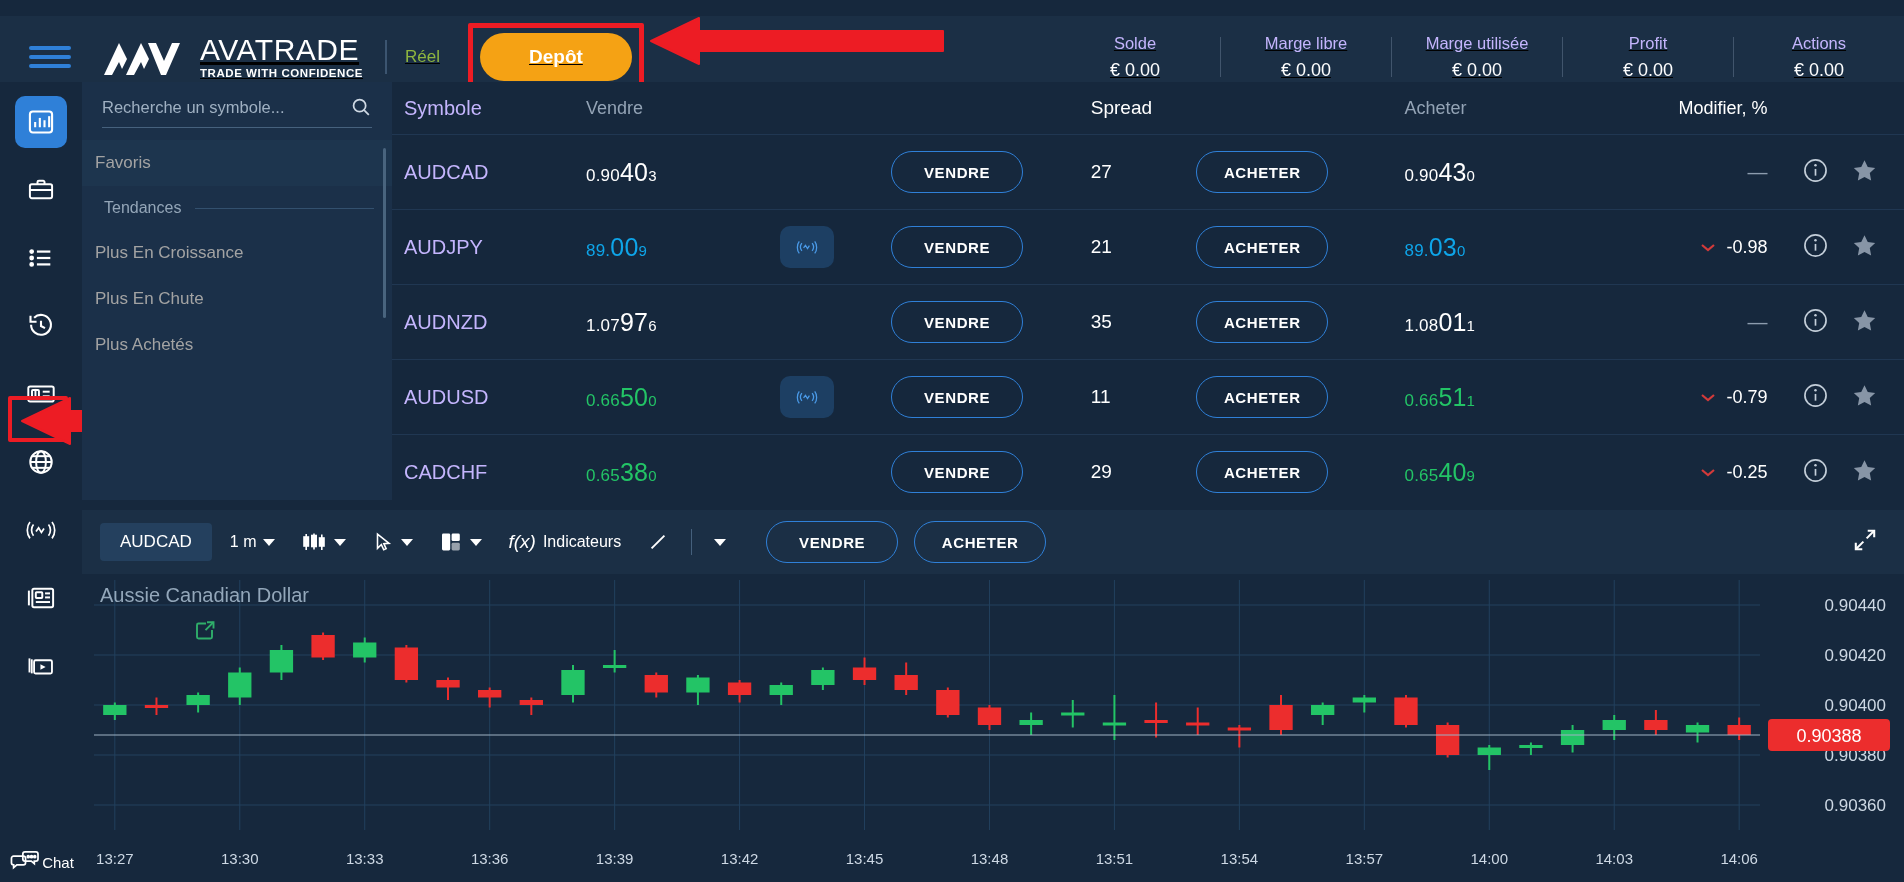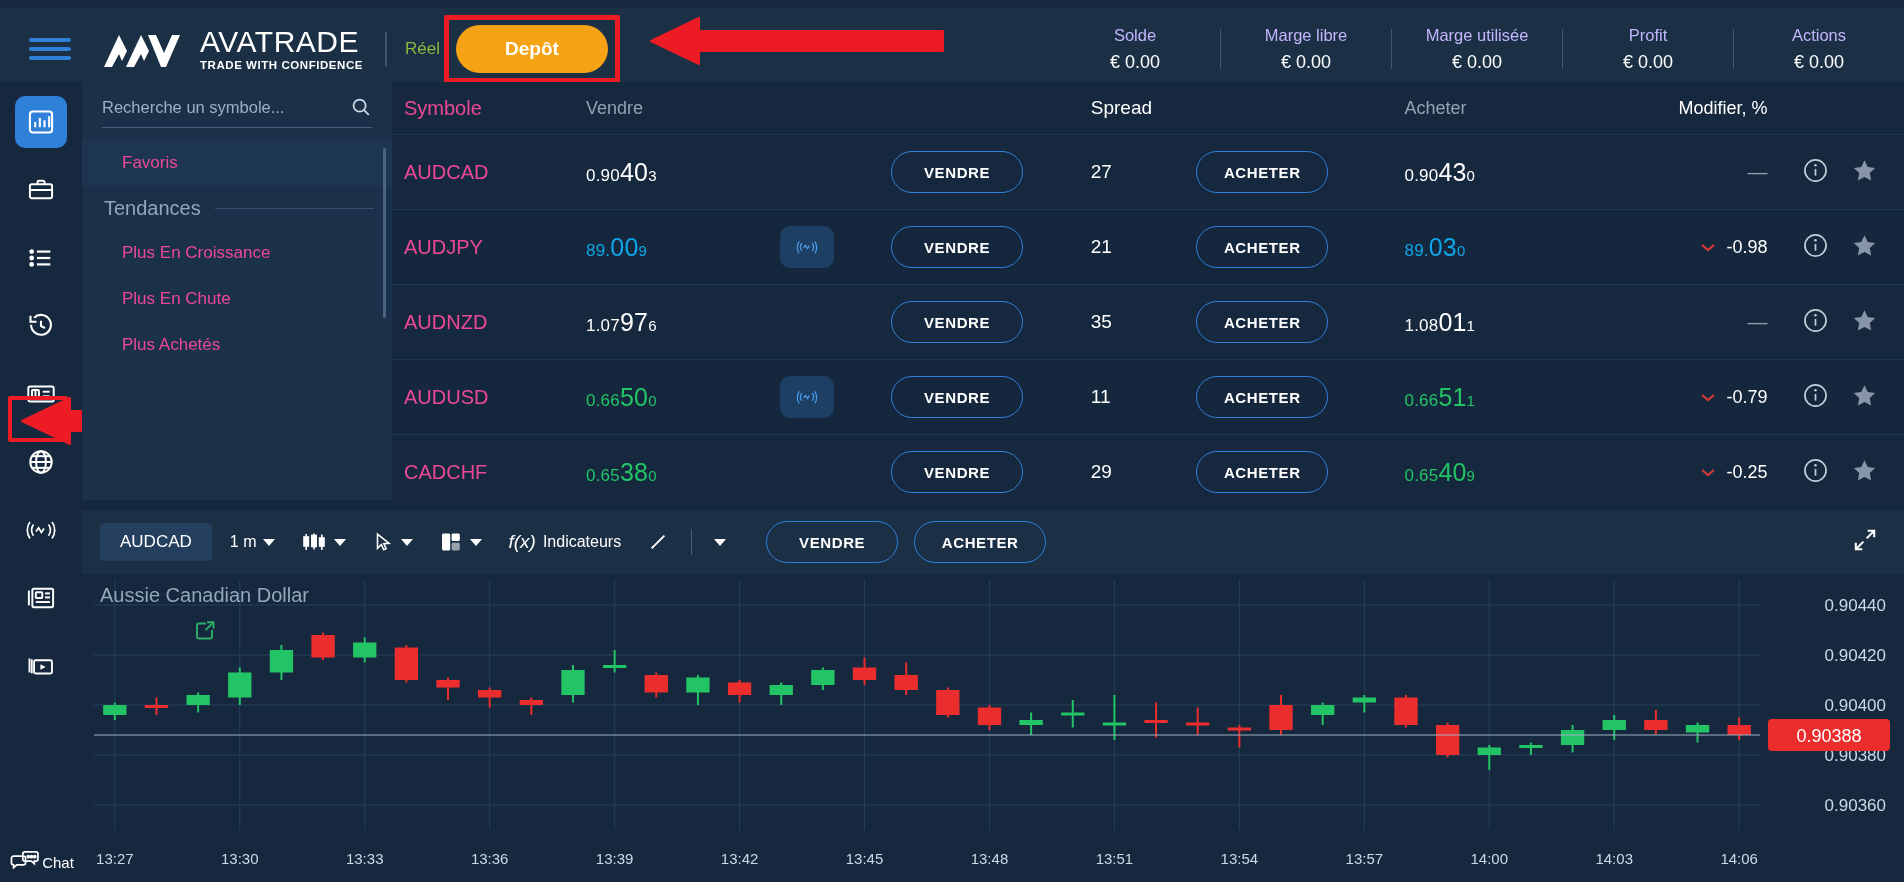--- a/index.html
+++ b/index.html
@@ -6,37 +6,37 @@
   html, body {
     width: 1904px; height: 882px;
     background: #16283d;
     font-family: "Liberation Sans", sans-serif;
     overflow: hidden;
   }
   .app { position: relative; width: 1904px; height: 882px; background: #16283d; }
 
   
   .topbar {
-    position: absolute; left: 0; top: 8px; width: 1904px; height: 82px;
-    background: #1b2f45; display: flex; align-items: center;
+    position: absolute; left: 0; top: 16px; width: 1904px; height: 82px;
+    background: #1b2f45; display: flex; align-items: center; text-decoration: underline;
   }
   .hamburger { width: 100px; display: flex; flex-direction: column; align-items: center; gap: 5px; cursor: pointer; }
   .hamburger span { display: block; width: 42px; height: 4px; background: #2f80d8; border-radius: 2px; }
 
   .logo-wrap { display: flex; align-items: center; gap: 14px; margin-left: 2px; }
   .logo-mark { width: 84px; height: 44px; }
   .logo-text { display: flex; flex-direction: column; line-height: 1; }
   .logo-main { font-size: 30px; color: #fff; letter-spacing: 0.5px; font-weight: 400; }
   .logo-sub { font-size: 11.5px; color: #fff; letter-spacing: 0.55px; font-weight: 700; margin-top: 3px; }
 
   .acct-sep { width: 2px; height: 34px; background: #3c5570; margin: 0 18px 0 22px; }
   .acct-type { font-size: 17px; color: #8fb63f; }
 
   .deposit-hl {
-    position: relative; margin-left: 4px;
+    position: relative; margin-left: 28px;
     border: 5px solid #ed1c24; padding: 5px 7px; border-radius: 2px;
   }
   .deposit-btn {
     display: flex; align-items: center; justify-content: center;
     width: 152px; height: 48px; border-radius: 26px;
     background: #f5a214; color: #fff; font-size: 19px; font-weight: 700;
     border: none; cursor: pointer; font-family: "Liberation Sans", sans-serif;
   }
 
   
@@ -76,32 +76,32 @@
   .search-box {
     margin: 14px 20px 0 20px; display: flex; align-items: center;
     border-bottom: 1px solid #4a6party; border-bottom: 1px solid #46617d; padding-bottom: 9px;
   }
   .search-input {
     flex: 1; background: transparent; border: none; outline: none;
     color: #cfd9e4; font-size: 16.5px; font-family: "Liberation Sans", sans-serif;
   }
   .search-input::placeholder { color: #9fb0c2; }
   .dropdown { margin-top: 12px; position: relative; height: 350px; }
-  .dd-item { height: 46px; display: flex; align-items: center; padding-left: 40px; font-size: 17px; color: #ec4899; cursor: pointer; }
+  .dd-item { height: 46px; display: flex; align-items: center; padding-left: 13px; font-size: 17px; color: #a3a3a3; cursor: pointer; }
   .dd-item.sel { background: #20395480; }
-  .dd-section { height: 44px; display: flex; align-items: center; padding-left: 22px; font-size: 20px; color: #94a6b8; }
+  .dd-section { height: 44px; display: flex; align-items: center; padding-left: 22px; font-size: 16px; color: #94a6b8; }
   .dd-section::after { content: ""; flex: 1; height: 1px; background: #33506e; margin-left: 14px; margin-right: 18px; }
   .dd-scroll { position: absolute; right: 6px; top: 8px; width: 3px; height: 170px; background: #4d6party; background: #4a6party; background: #49647e; border-radius: 2px; }
 
   
   .quotes { position: absolute; left: 392px; top: 82px; width: 1512px; height: 418px; background: #16283d; }
   .qhead { display: flex; align-items: center; height: 52px; font-size: 16.5px; color: #93a3b5; }
   .qrow { display: flex; align-items: center; height: 75px; border-top: 1px solid #1f3masked; border-top: 1px solid #1f3consider; border-top: 1px solid #203752; }
   .qrow.alt { background: #15273c; }
-  .c-sym { width: 200px; padding-left: 12px; font-size: 20px; color: #ec4899; }
+  .c-sym { width: 200px; padding-left: 12px; font-size: 20px; color: #c4b5fd; }
   .c-sell { width: 200px; font-size: 18px; }
   .c-sig { width: 115px; display: flex; align-items: center; }
   .c-selbtn { width: 200px; display: flex; }
   .c-spread { width: 115px; font-size: 19px; color: #fff; text-align: left; padding-left: 6px;}
   .c-buybtn { width: 215px; display: flex; }
   .c-buy { width: 215px; font-size: 18px; }
   .c-chg { width: 160px; display: flex; align-items: center; justify-content: flex-end; gap: 10px; font-size: 18px; color: #fff; }
   .c-act { width: 140px; display: flex; align-items: center; justify-content: flex-end; gap: 22px; padding-right: 26px; }
 
   .price { letter-spacing: 0.2px; white-space: nowrap; }

